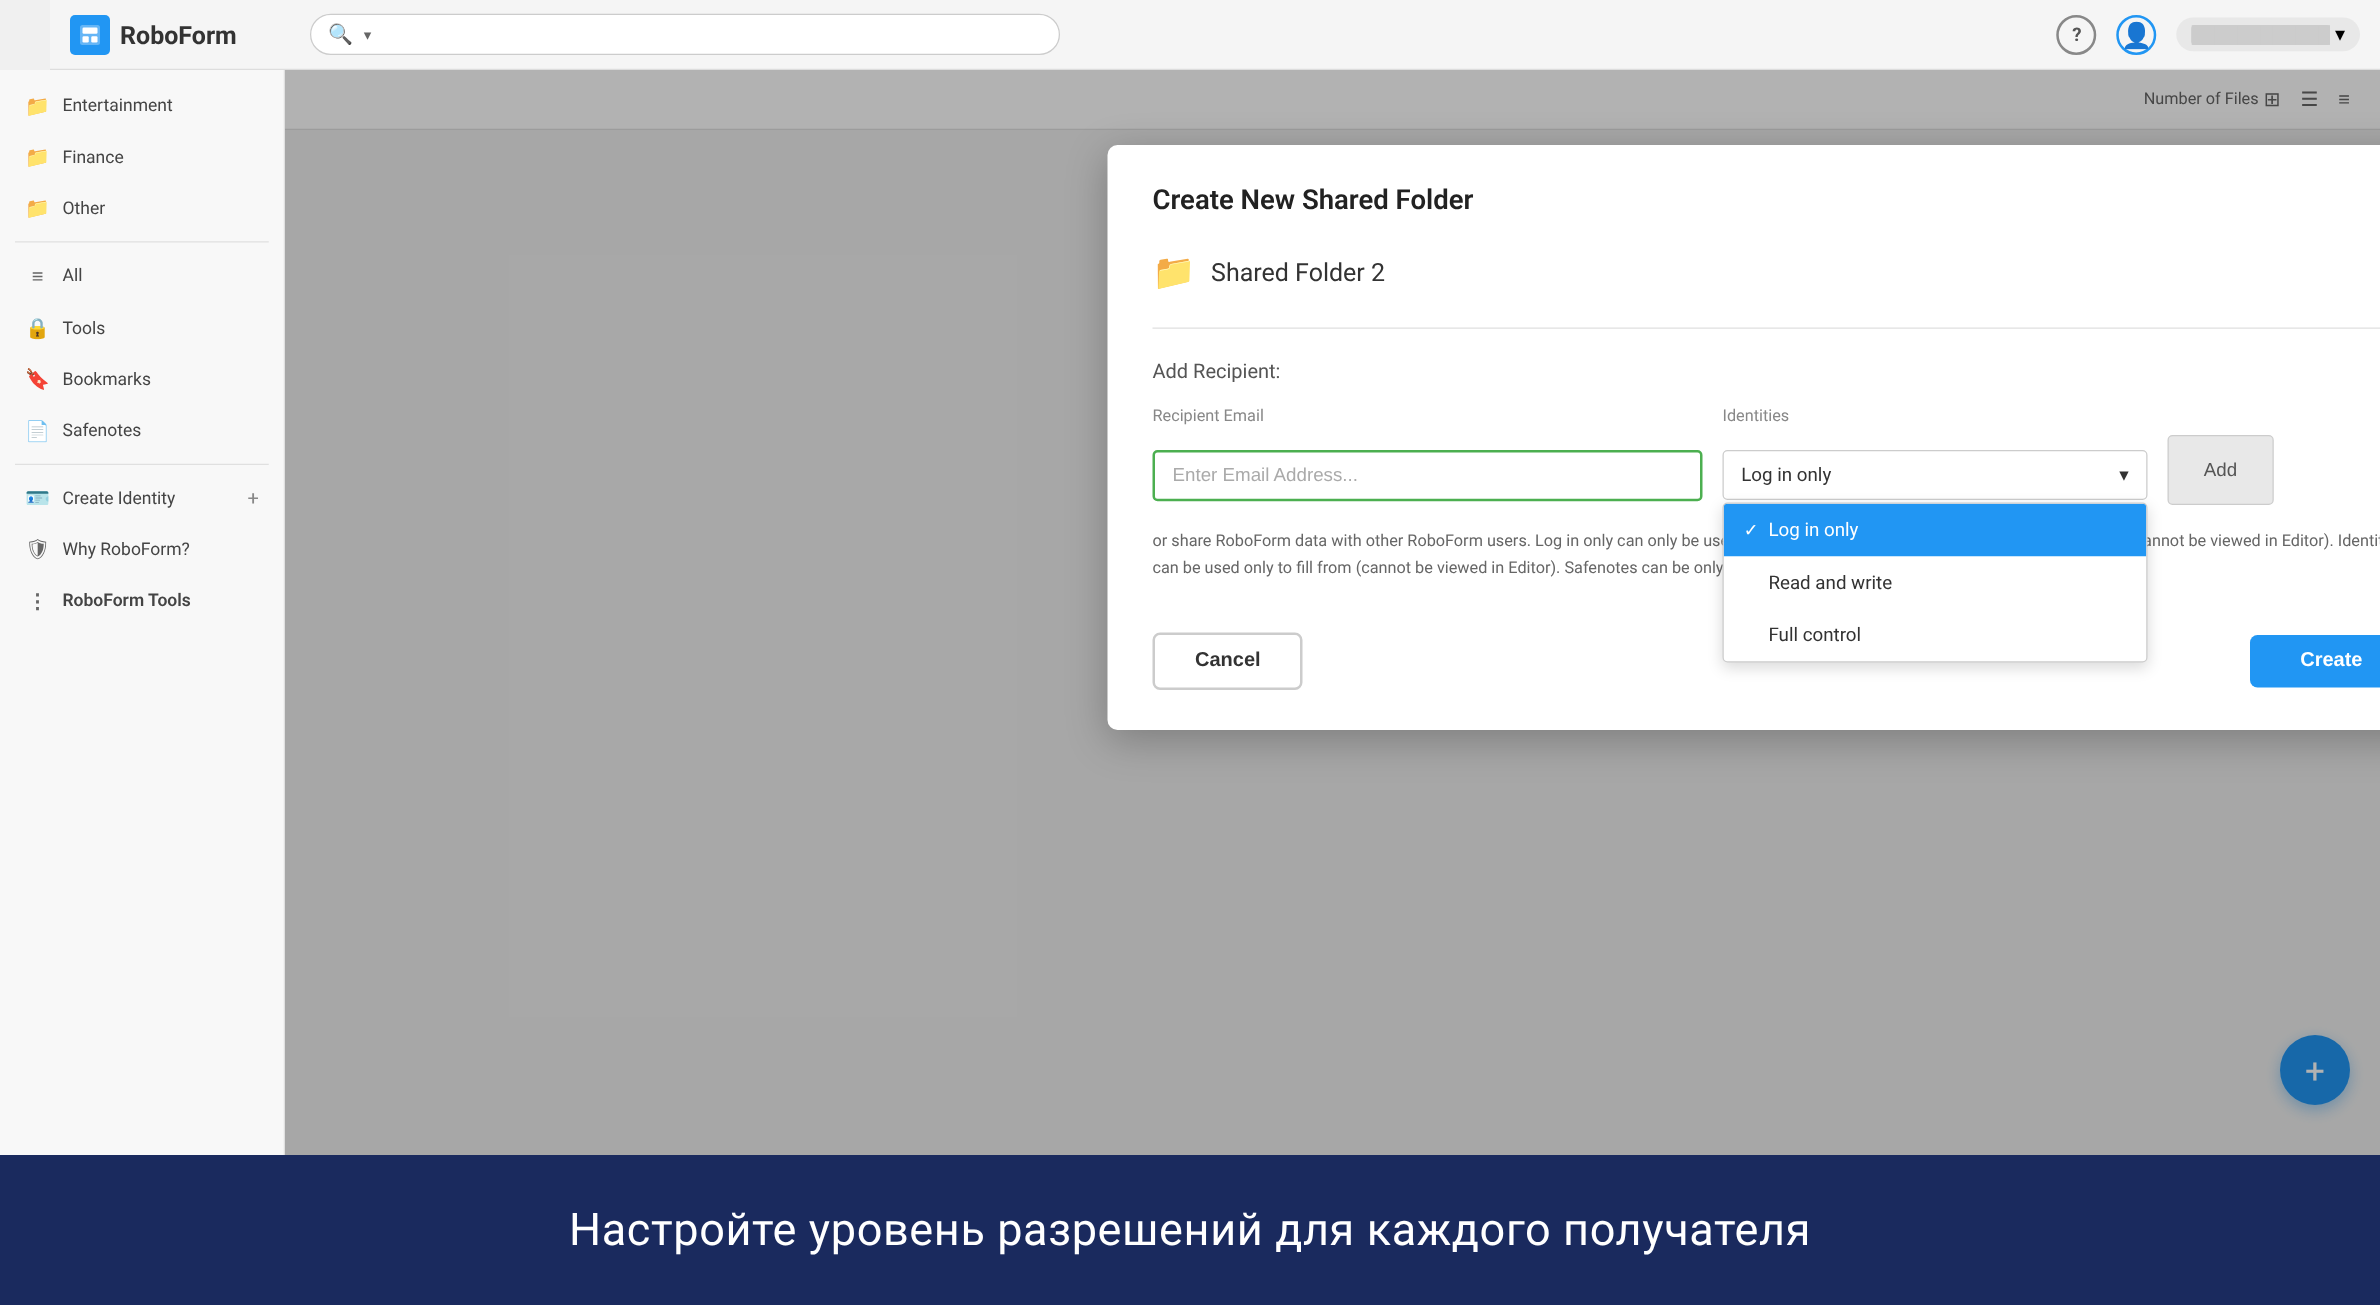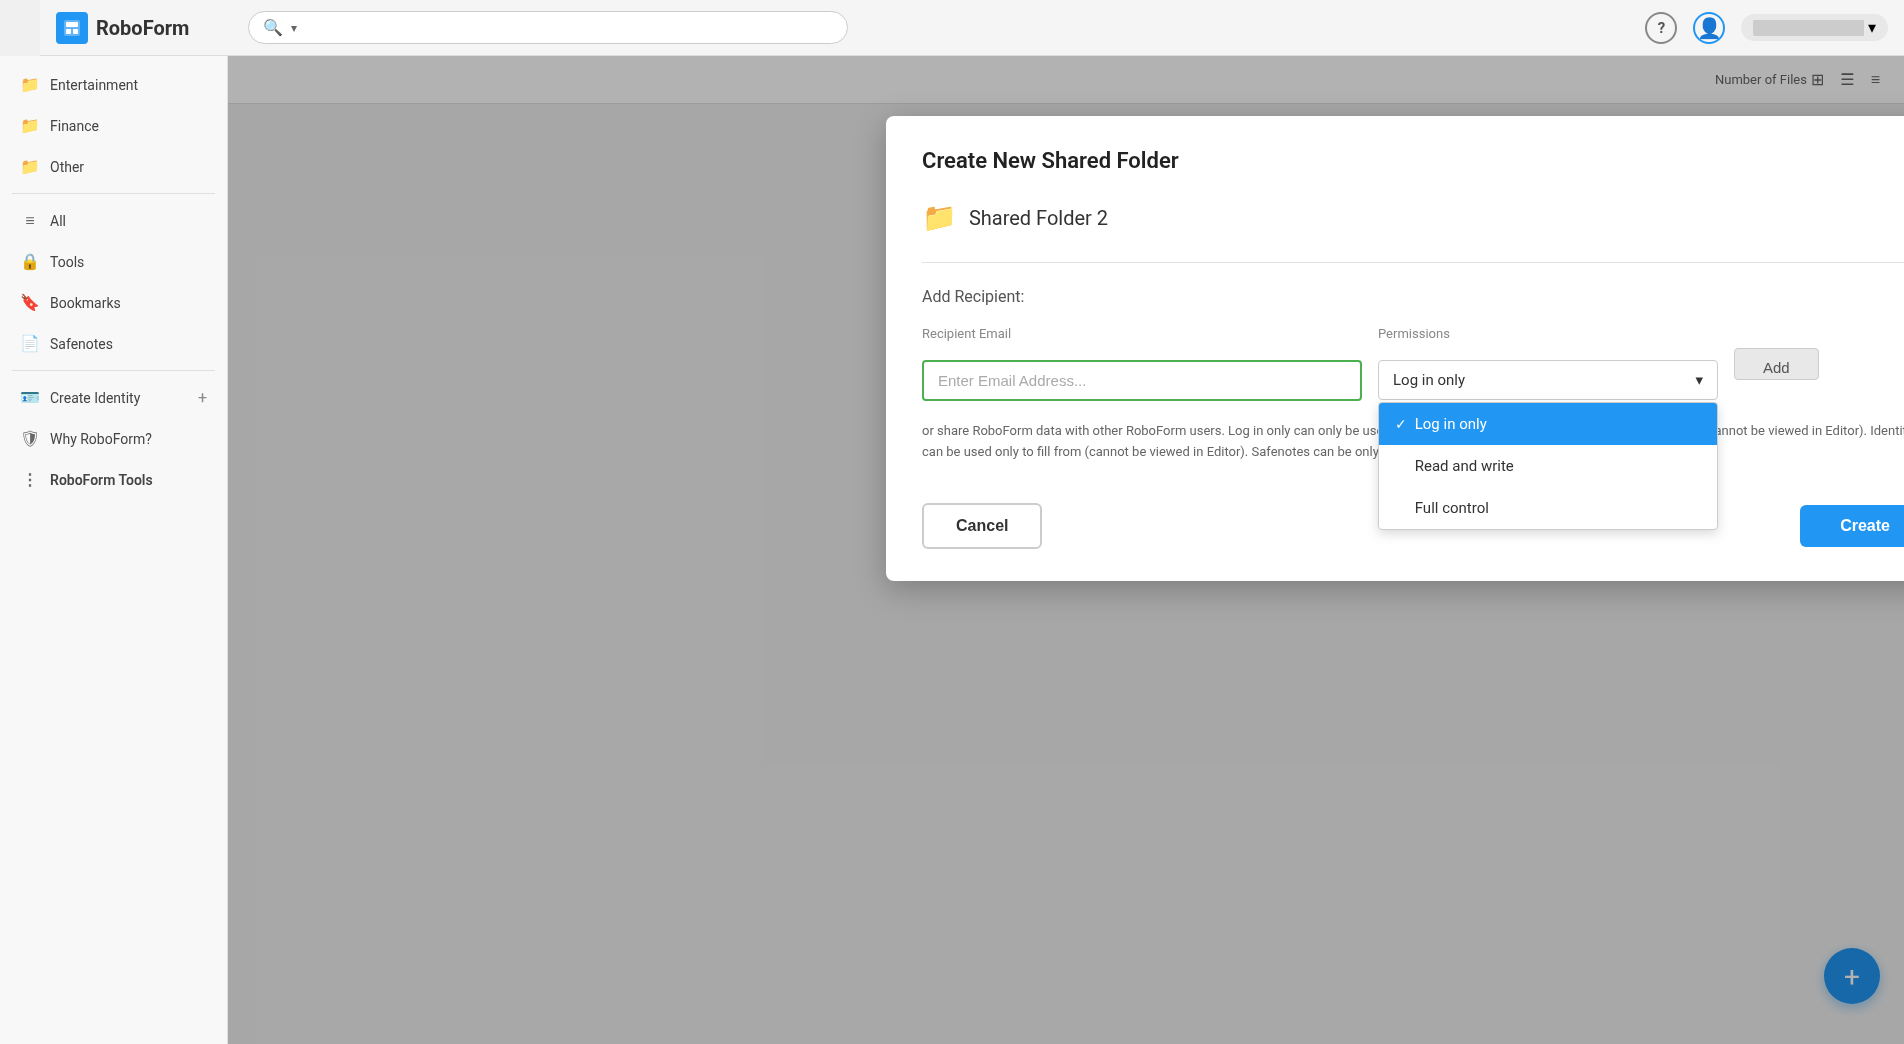--- a/index.html
+++ b/index.html
@@ -58,21 +58,21 @@
     .form-group { display: flex; flex-direction: column; gap: 19px; }
     .form-group.email { flex: 0 0 440px; }
     .form-group.permissions { flex: 0 0 340px; position: relative; }
     
     .form-label { font-size: 13px; color: #888; }
     .email-input { border: 2px solid #4caf50; border-radius: 4px; padding: 10px 14px; font-size: 15px; color: #4d7c0f; outline: none; width: 100%; }
     .email-input::placeholder { color: #aaa; }
     
     .permissions-select { border: 1px solid #ccc; border-radius: 4px; padding: 10px 14px; font-size: 15px; color: #333; background: white; cursor: pointer; width: 100%; display: flex; align-items: center; justify-content: space-between; }
     
-    .add-btn { padding: 10px 28px; background: #e8e8e8; border: 1px solid #ccc; border-radius: 4px; font-size: 15px; color: #555; cursor: pointer; height: 32px; margin-top: 22px; flex-shrink: 0; }
+    .add-btn { padding: 10px 28px; background: #e8e8e8; border: 1px solid #ccc; border-radius: 4px; font-size: 15px; color: #555; cursor: pointer; height: 56px; margin-top: 22px; flex-shrink: 0; }
 
     
     .permissions-dropdown { position: absolute; top: 100%; left: 0; width: 340px; background: white; border: 1px solid #ccc; border-radius: 4px; box-shadow: 0 4px 12px rgba(0,0,0,0.15); z-index: 30; overflow: hidden; margin-top: 2px; }
     .dropdown-item { padding: 12px 16px; font-size: 15px; color: #333; cursor: pointer; display: flex; align-items: center; gap: 8px; }
     .dropdown-item.selected { background: #2196f3; color: white; }
     .checkmark { font-size: 14px; }
 
     
     .description-area { margin-top: 20px; }
     .description-text { font-size: 13px; color: #666; line-height: 1.6; }
@@ -196,21 +196,21 @@
 
         <div class="add-recipient-label">Add Recipient:</div>
 
         <div class="form-row">
           <div class="form-group email">
             <label class="form-label">Recipient Email</label>
             <input class="email-input" type="email" placeholder="Enter Email Address..." style="">
           </div>
 
           <div class="form-group permissions">
-            <label class="form-label">Permissions</label>
+            <label class="form-label">Identities</label>
             <div class="permissions-select">
               <span>Log in only</span>
               <span>▾</span>
             </div>
 
             <div class="permissions-dropdown">
               <div class="dropdown-item selected">
                 <span class="checkmark">✓</span>
                 <span>Log in only</span>
               </div>
@@ -235,13 +235,16 @@
         <div class="modal-footer">
           <button class="cancel-btn">Cancel</button>
           <button class="create-btn">Create</button>
         </div>
       </div>
 
       <div class="fab">+</div>
     </div>
   </div>
 
+  <div class="bottom-banner">
+    <span class="banner-text">Настройте уровень разрешений для каждого получателя</span>
+  </div>
 </div>
 
 </body></html>

